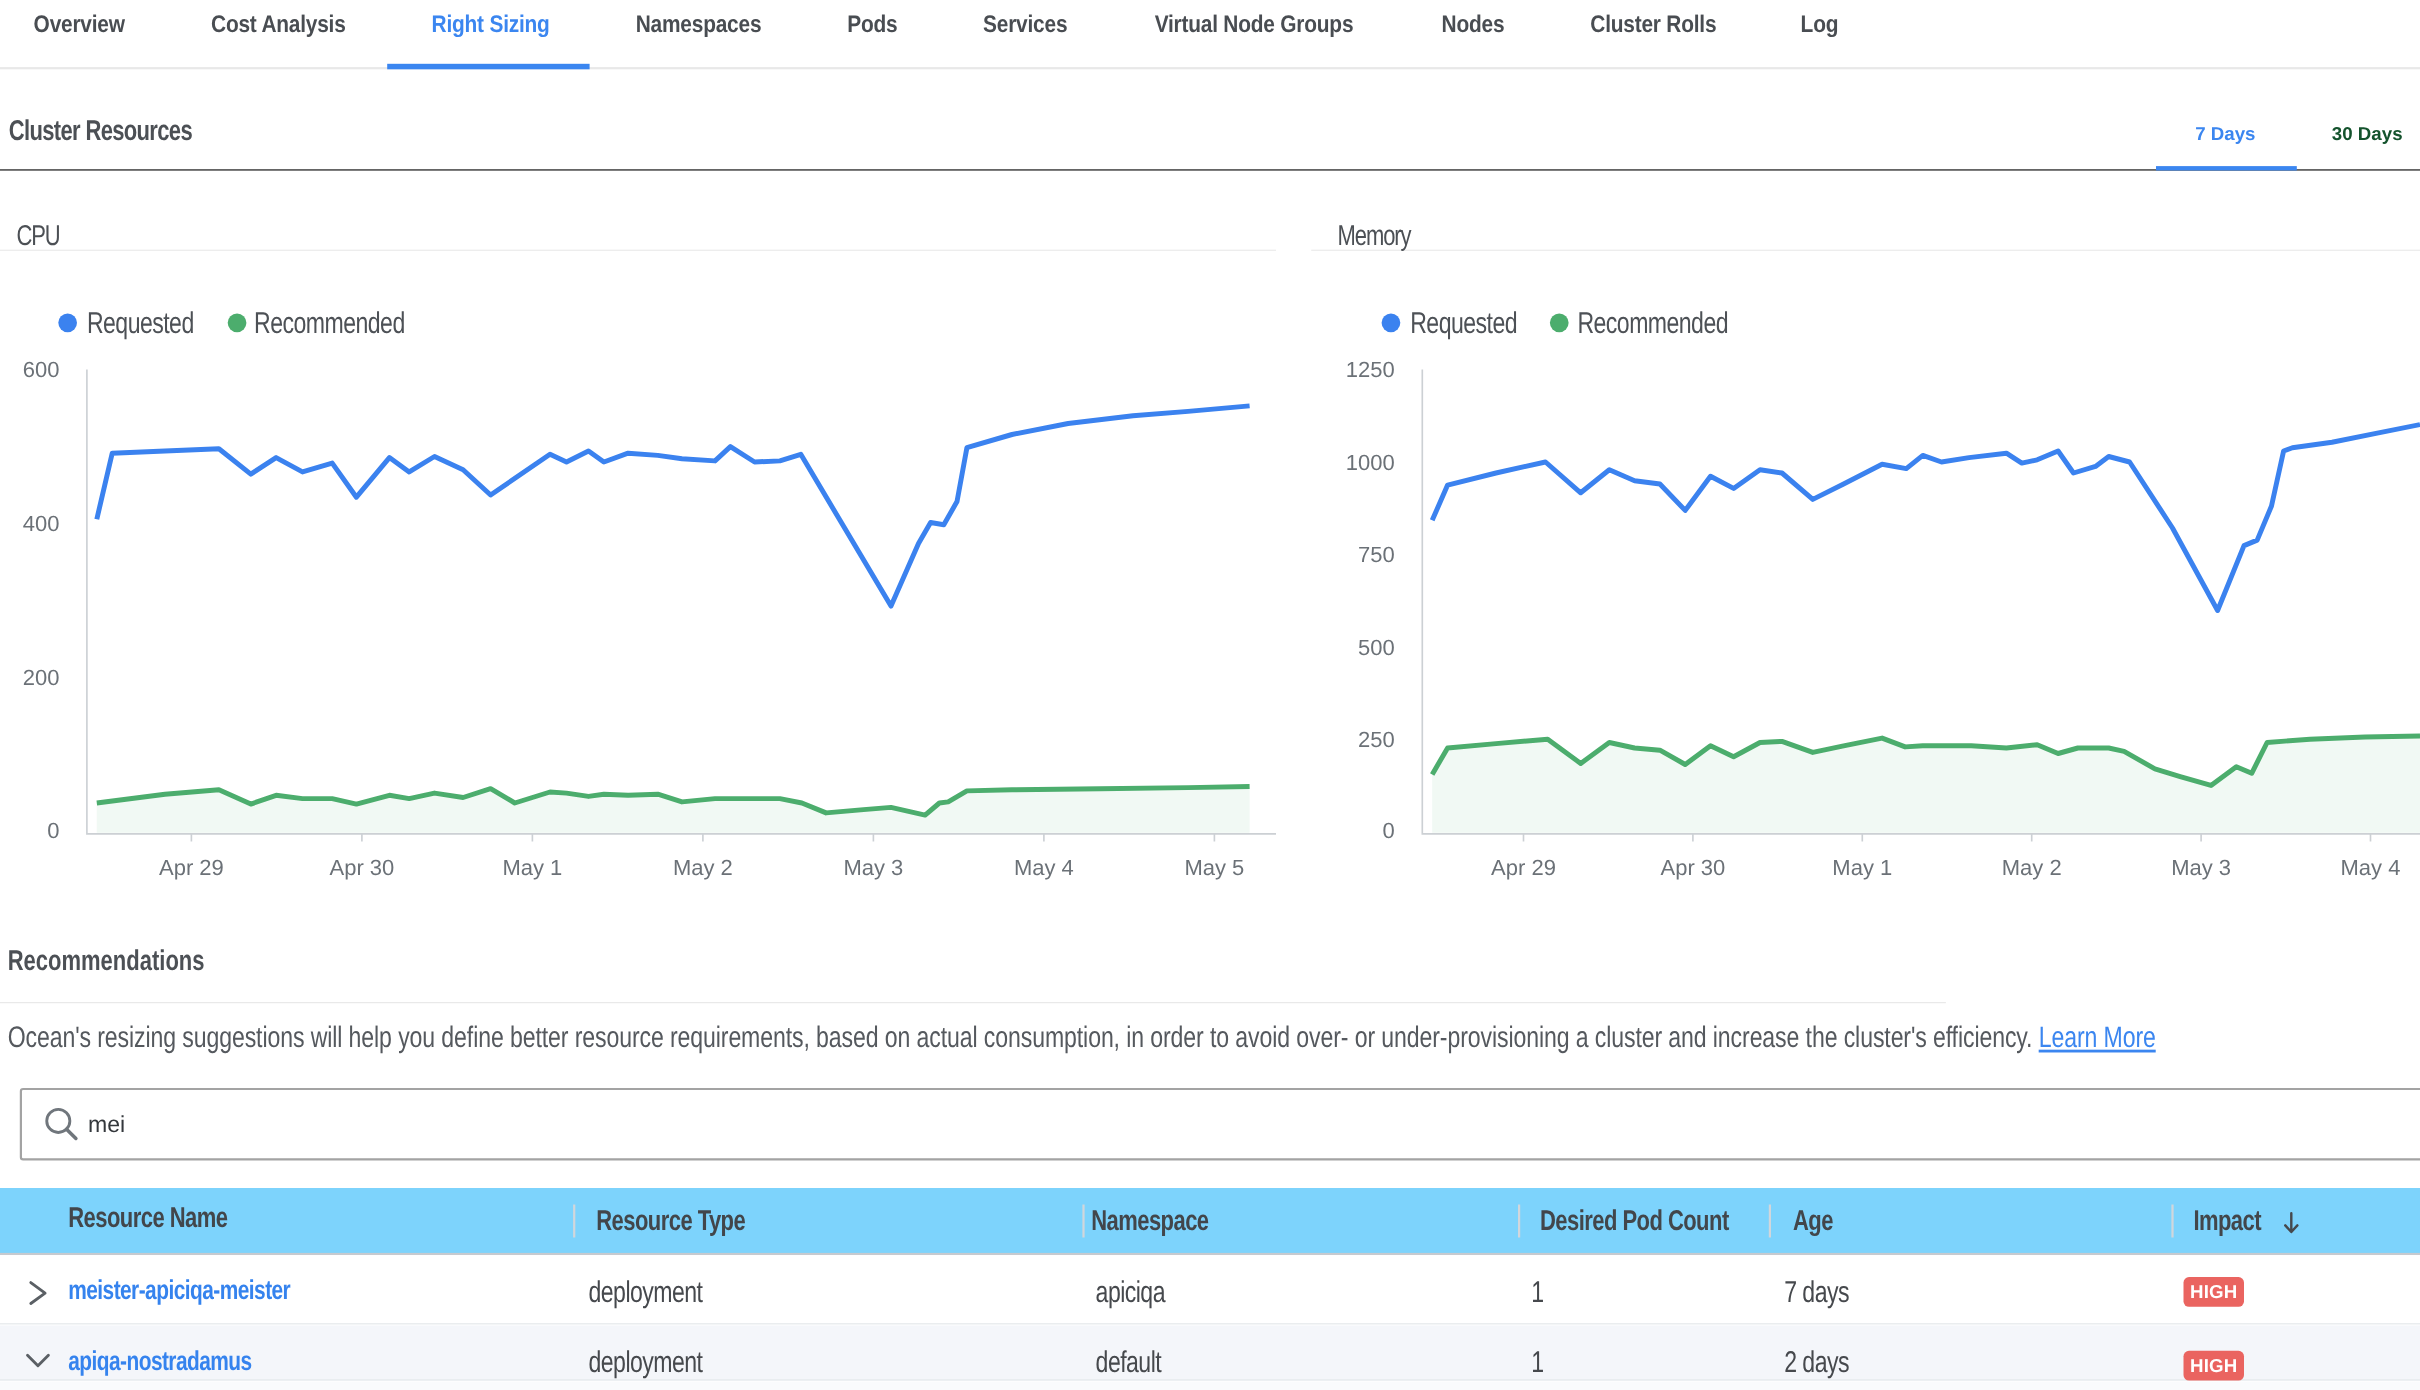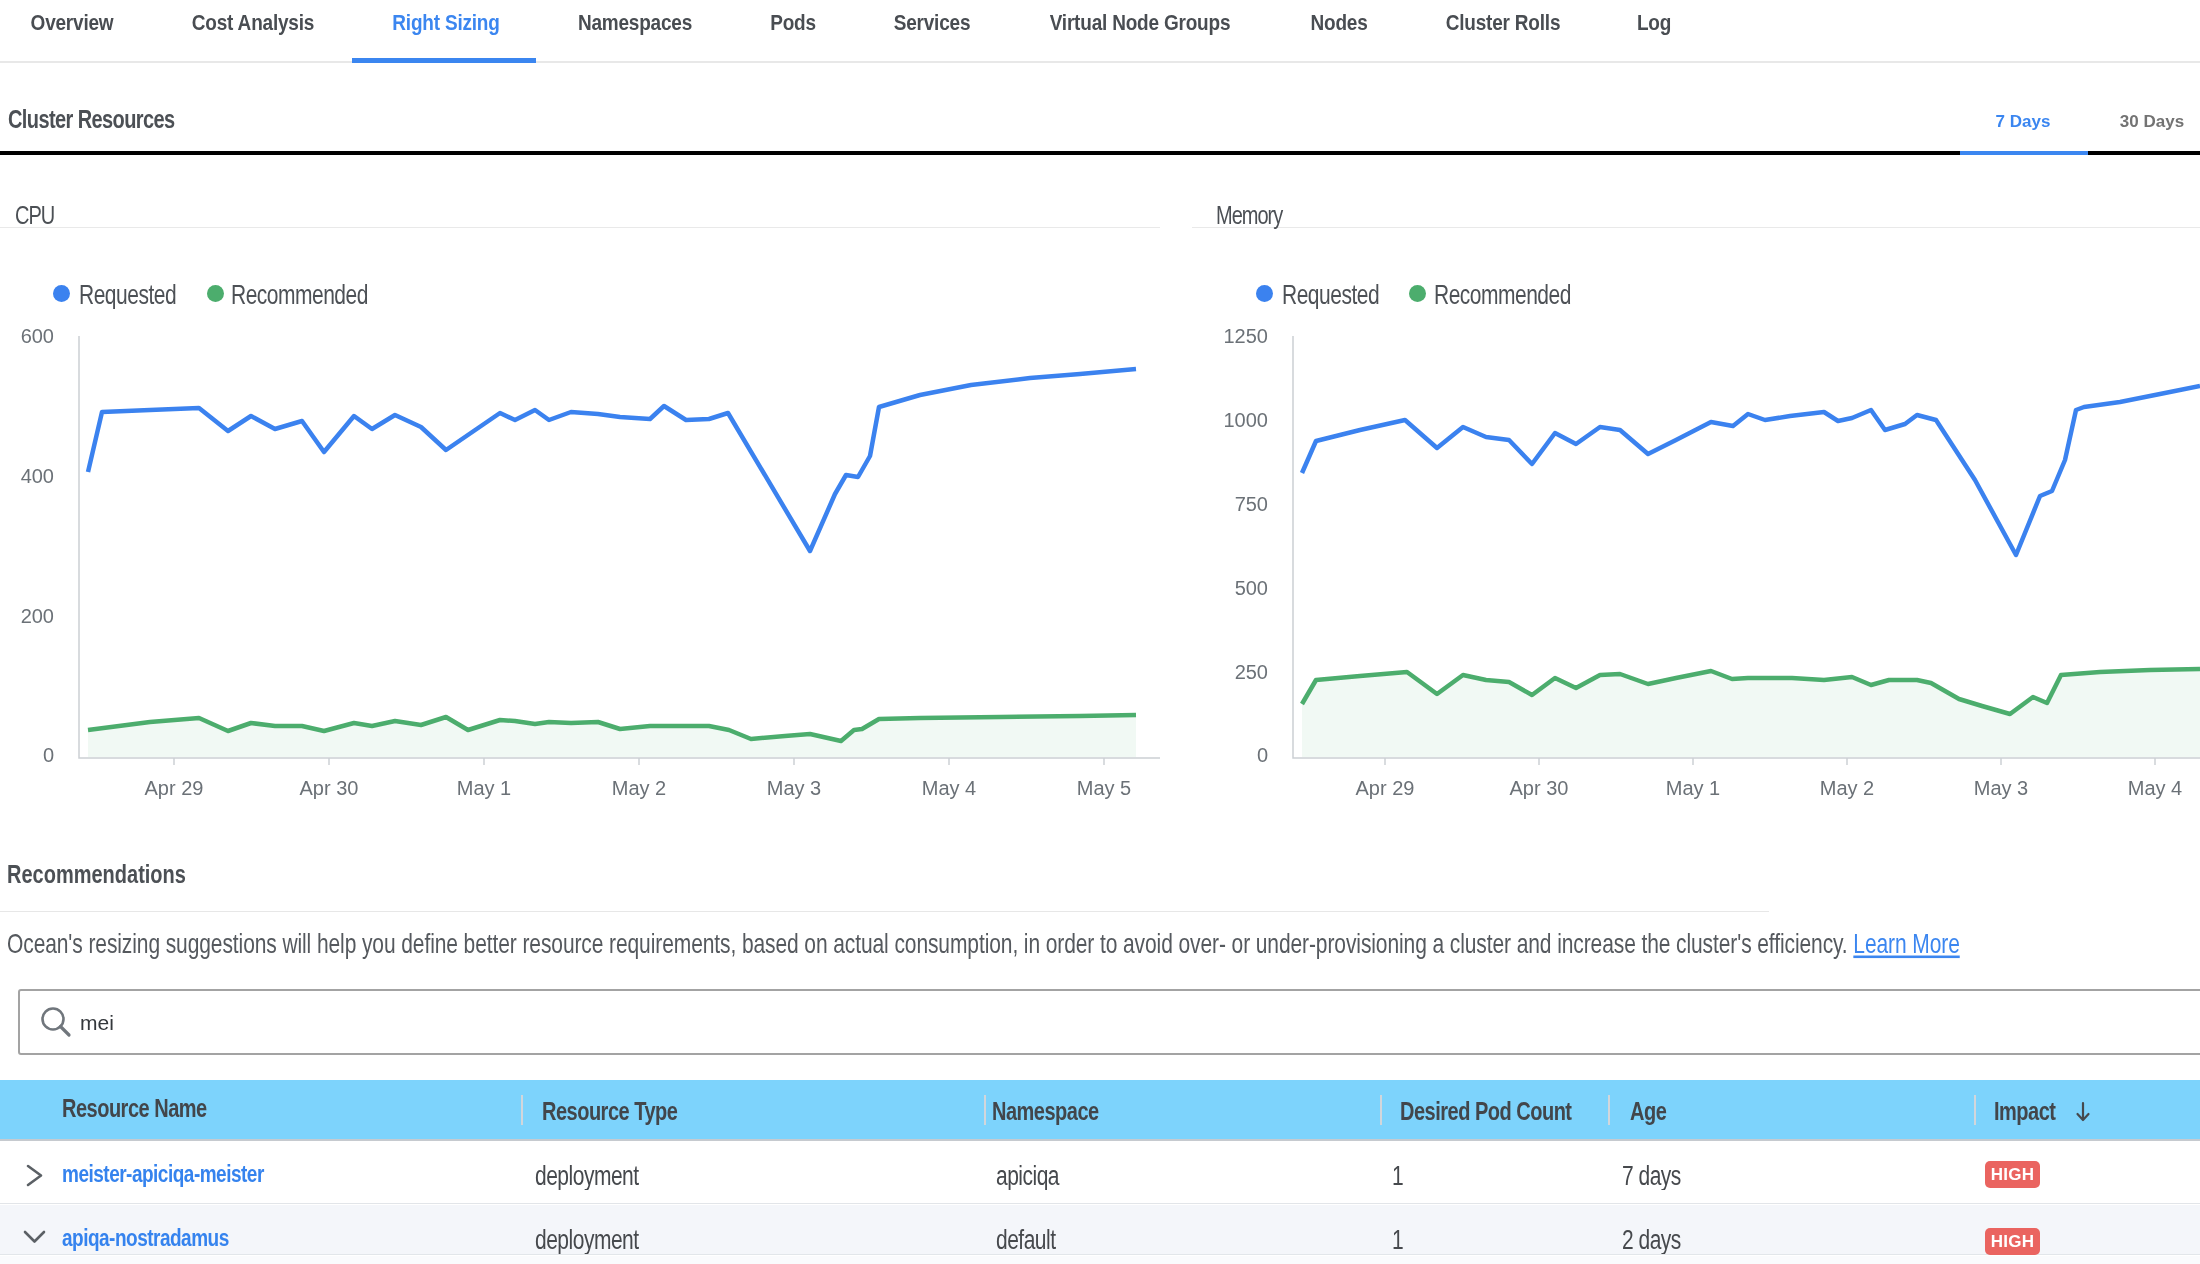--- a/index.html
+++ b/index.html
@@ -14,21 +14,21 @@
   
   .tabbar { position:absolute; left:0; top:0; width:2200px; height:63px; border-bottom:2px solid #e8e8e8; background:#fff; }
   .tab { position:absolute; top:12px; font-size:19px; font-weight:bold; letter-spacing:-0.2px; color:#494d52; white-space:nowrap; }
   .tab.active { color:#3b86f0; }
   .tabline { position:absolute; left:352px; top:58px; width:184px; height:5px; background:#3b86f0; }
 
   
   .h1 { font-size:20px; font-weight:bold; letter-spacing:-0.6px; color:#4c5055; white-space:nowrap; display:inline-block; transform:scaleY(1.3); transform-origin:50% 60%; }
   .chartlabel { font-size:20px; letter-spacing:-1px; color:#4c5055; white-space:nowrap; }
   .toggle7 { font-size:17px; font-weight:bold; color:#3b86f0; }
-  .toggle30 { font-size:17px; font-weight:bold; color:#737373; }
+  .toggle30 { font-size:17px; font-weight:bold; color:#14532d; }
 
   .legtext { font-size:21px; letter-spacing:-0.5px; color:#4d5156; }
   .dot { position:absolute; width:17px; height:17px; border-radius:50%; }
 
   .para { font-size:21px; letter-spacing:-0.1px; color:#55595e; white-space:nowrap; }
   .link { color:#3b86f0; text-decoration:underline; }
 
   .searchbox { position:absolute; left:7px; top:989px; width:2186px; height:66px; border:2px solid #a3a3a3; border-radius:3px; background:#fff;margin-left:11px; }
 
   
@@ -49,21 +49,21 @@
     <span class="tab ctr" style="left:635px;">Namespaces</span>
     <span class="tab ctr" style="left:793px;">Pods</span>
     <span class="tab ctr" style="left:932px;">Services</span>
     <span class="tab ctr" style="left:1140px;">Virtual Node Groups</span>
     <span class="tab ctr" style="left:1339px;">Nodes</span>
     <span class="tab ctr" style="left:1503px;">Cluster Rolls</span>
     <span class="tab ctr" style="left:1654px;">Log</span>
     <div class="tabline"></div>
   </div>
 
-  <div class="abs" style="left:0; top:90px; width:2200px; height:65px; border-bottom:4px solid #000000;text-align:right;">
+  <div class="abs" style="left:0; top:90px; width:2200px; height:65px; border-bottom:1px solid #000000;text-align:right;">
     <span class="h1 abs" style="left:8px; top:19px;">Cluster Resources</span>
     <span class="toggle7 abs ctr" style="left:2023px; top:22px;">7 Days</span>
     <span class="toggle30 abs ctr" style="left:2152px; top:22px;">30 Days</span>
     <div class="abs" style="left:1960px; top:61px; width:128px; height:4px; background:#3b86f0;"></div>
   </div>
 
   <div class="abs" style="left:1192px; top:200px; width:1008px; height:28px; border-bottom:1px solid #e9e9e9;">
     <span class="chartlabel abs" style="left:24px; top:4px;">Memory</span>
   </div>
   <div class="abs" style="left:0; top:200px; width:1160px; height:28px; border-bottom:1px solid #e9e9e9;">

